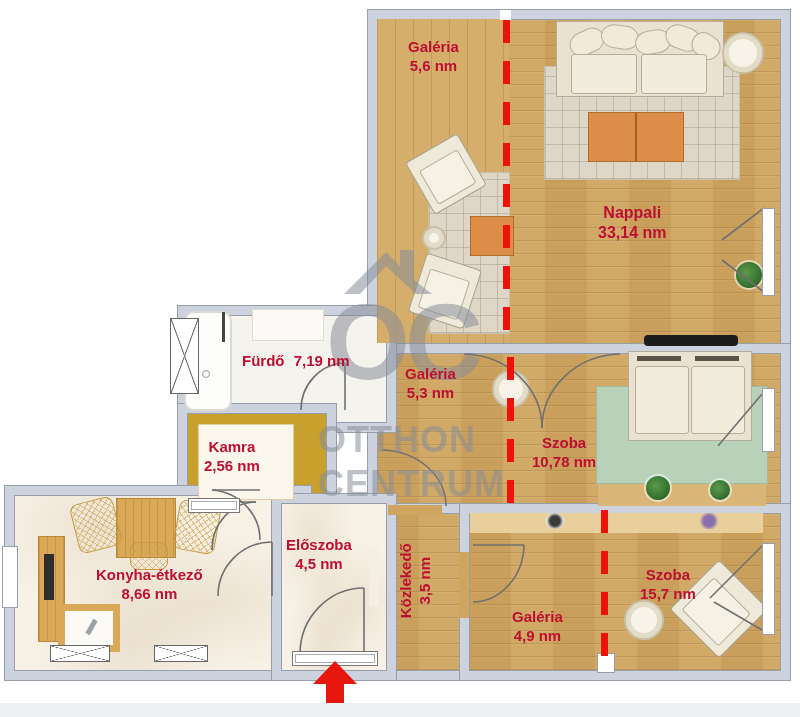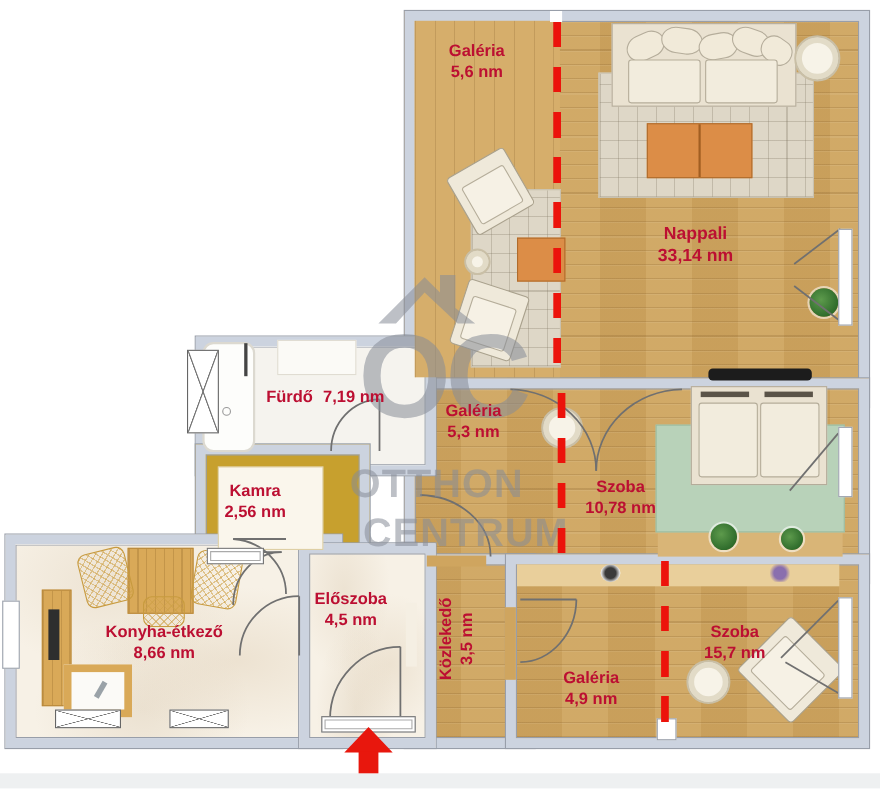--- a/index.html
+++ b/index.html
@@ -45,21 +45,21 @@
   .thr{background:#fff;border:1px solid #777;z-index:13;box-shadow:inset 0 0 0 2px #fff, inset 0 0 0 3px #aaa;}
   .dash{width:7px;z-index:30;background-image:repeating-linear-gradient(180deg,#ec130b 0 23px, transparent 23px 41px);}
   .door{position:absolute;z-index:12;}
   .door path{fill:none;stroke:#707070;stroke-width:1.6;}
   .room-label{position:absolute;color:#bc0f32;font-weight:bold;font-size:15px;line-height:1.25;
     text-align:center;white-space:nowrap;z-index:40;}
   #wm{position:absolute;left:310px;top:238px;width:175px;z-index:20;color:rgba(134,140,151,.55);
     font-weight:bold;pointer-events:none;}
   #wm .oc{font-size:108px;line-height:.92;letter-spacing:-5px;margin:-4px 0 0 16px;}
   #wm .l1{font-size:36px;letter-spacing:1px;margin:28px 0 0 8px;}
-  #wm .l2{font-size:36px;letter-spacing:1px;margin:2px 0 0 20px;}
+  #wm .l2{font-size:36px;letter-spacing:1px;margin:2px 0 0 8px;}
   #arrow{position:absolute;left:313px;top:661px;width:44px;height:44px;z-index:40;}
   #arrow .head{position:absolute;left:0;top:0;width:0;height:0;
     border-left:22px solid transparent;border-right:22px solid transparent;border-bottom:23px solid #e8170d;}
   #arrow .stem{position:absolute;left:13px;top:22px;width:18px;height:20px;background:#e8170d;}
 </style>
 </head>
 <body>
 
 <div id="stage">
 

